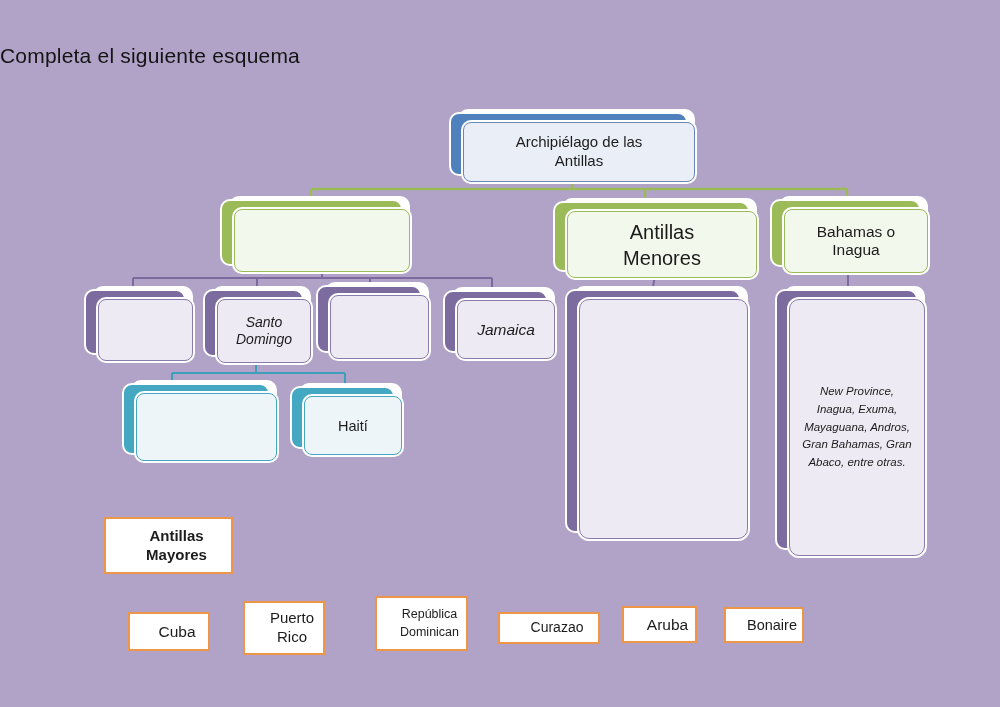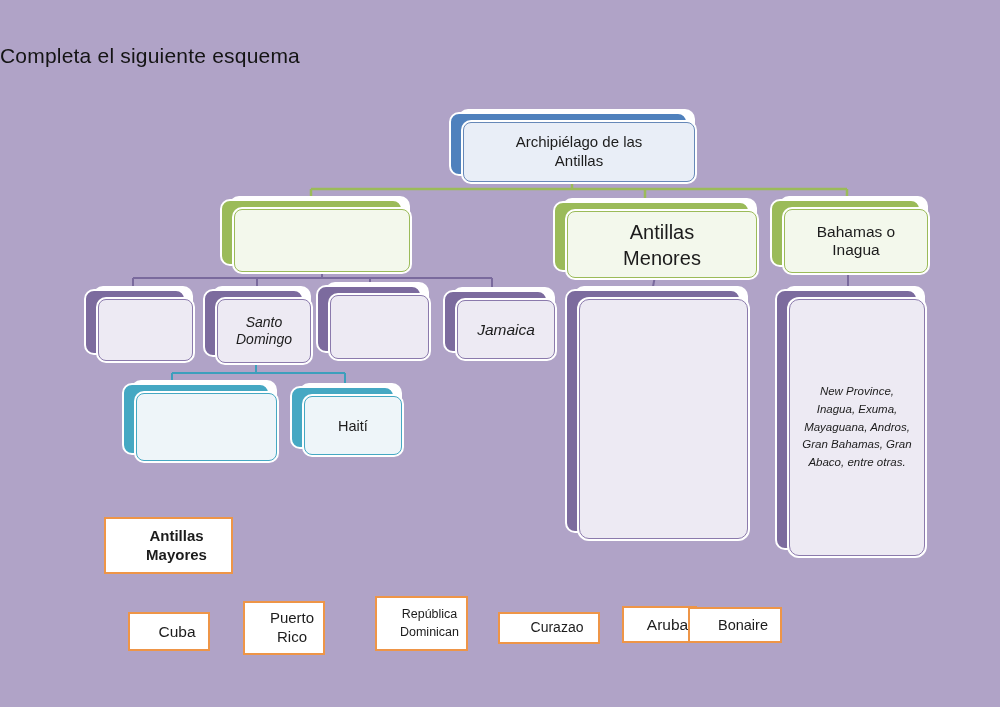--- a/index.html
+++ b/index.html
@@ -180,17 +180,17 @@
   </div>
 
   <div class="answer fs14" style="left:498px;top:612px;width:102px;height:32px">
     <span>Curazao</span>
   </div>
 
   <div class="answer fs155" style="left:622px;top:606px;width:75px;height:37px">
     <span>Aruba</span>
   </div>
 
-  <div class="answer fs145" style="left:688px;top:607px;width:94px;height:36px">
+  <div class="answer fs145" style="left:724px;top:607px;width:80px;height:36px">
     <span>Bonaire</span>
   </div>
 
 </div>
 
 </body></html>

